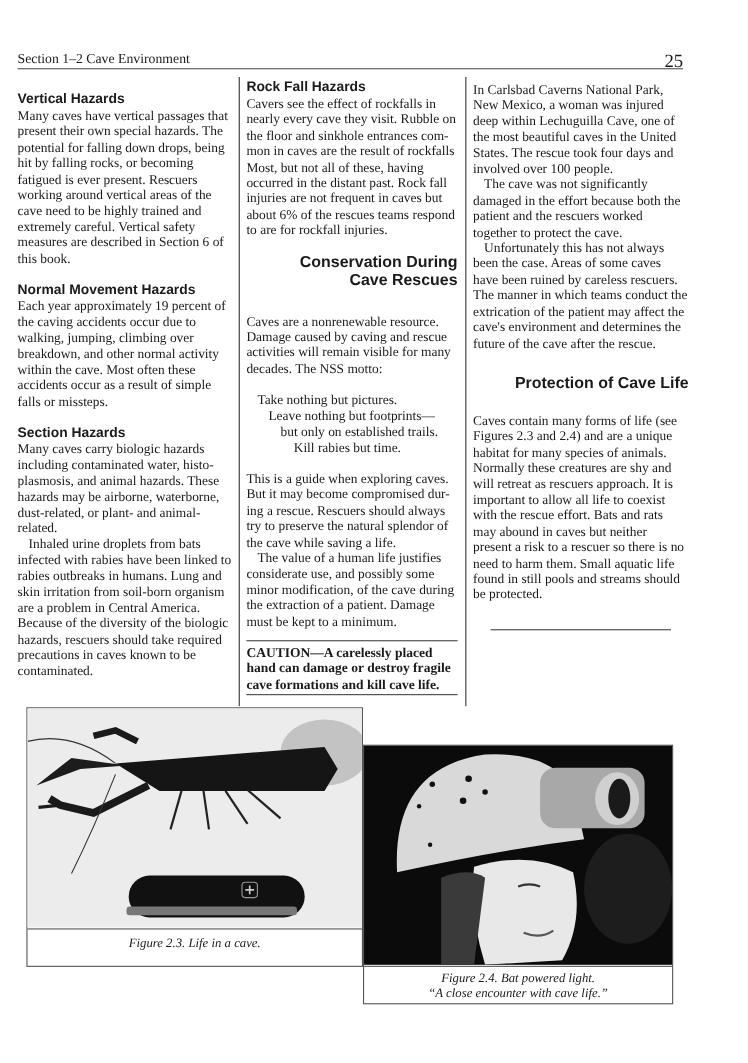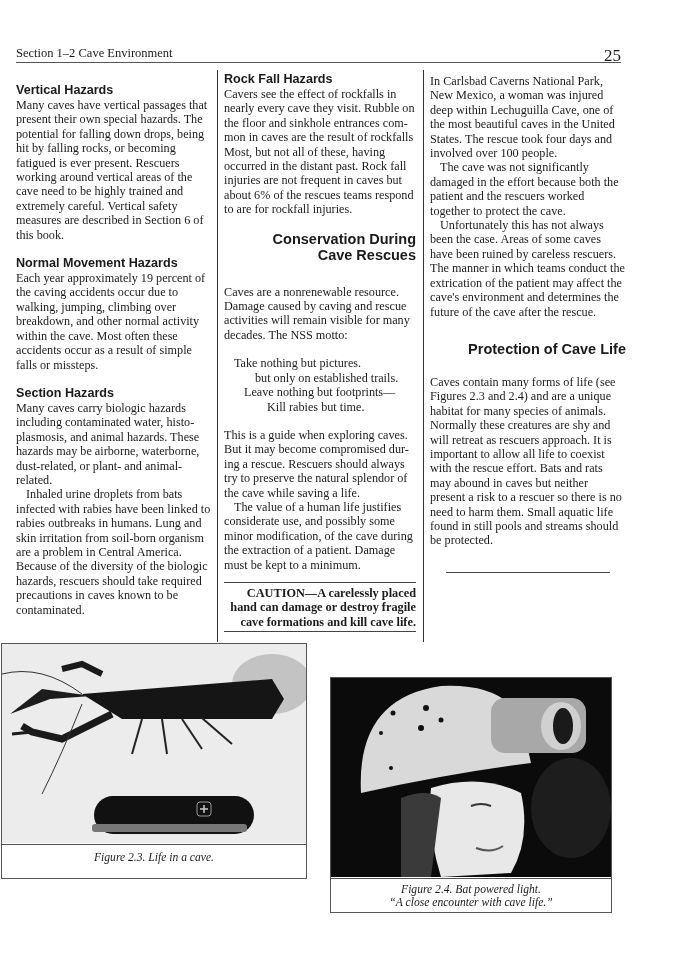--- a/index.html
+++ b/index.html
@@ -12,24 +12,24 @@
   .col2 { left: 224px; top: 72px; width: 192px; }
   .col3 { left: 430px; top: 74px; width: 196px; }
   .vline { position: absolute; background: #333; width: 1px; }
   h3 { font-family: "Liberation Sans", sans-serif; font-weight: bold; font-size: 12.6px; margin: 0; line-height: 15px; }
   h2 { font-family: "Liberation Sans", sans-serif; font-weight: bold; font-size: 14.5px; margin: 0; line-height: 16px; text-align: right; }
   p { margin: 0; }
   .indent { text-indent: 10px; }
   .gap { height: 14px; }
   .motto { margin: 0; }
   .motto div { white-space: nowrap; }
-  .caution { border-top: 1.5px solid #444; border-bottom: 1.5px solid #444; font-weight: bold; font-size: 12.3px; line-height: 14.5px; padding: 3px 0 2px 0; margin-top: 10px; text-align: right; }
+  .caution { border-top: 1.5px solid #444; border-bottom: 1.5px solid #444; font-weight: bold; font-size: 12.3px; line-height: 14.5px; padding: 3px 0 2px 0; margin-top: 10px; }
   .endrule { width: 164px; height: 1.5px; background: #444; margin: 24px auto 0 auto; }
   .figure { position: absolute; border: 1px solid #555; background: #fff; }
-  .fig1 { left: 1px; top: 643px; width: 304px; height: 234px; text-decoration: underline; }
+  .fig1 { left: 24px; top: 643px; width: 304px; height: 234px; text-decoration: underline; }
   .fig2 { left: 330px; top: 677px; width: 280px; height: 234px; }
   .photo { position: absolute; left: 0; top: 0; right: 0; overflow: hidden; }
   .fig1 .photo { height: 199px; background: #e9e9e9; }
   .fig2 .photo { height: 199px; background: #0c0c0c; }
   .caption { position: absolute; left: 0; right: 0; bottom: 0; text-align: center; font-style: italic; font-size: 11.6px; line-height: 13px; border-top: 1px solid #555; }
   .fig1 .caption { height: 34px; padding-top: 6px; box-sizing: border-box; }
   .fig2 .caption { height: 34px; padding-top: 4px; box-sizing: border-box; }
 </style>
 </head>
 <body>
@@ -58,22 +58,22 @@
   <h3>Rock Fall Hazards</h3>
   <p>Cavers see the effect of rockfalls in nearly every cave they visit. Rubble on the floor and sinkhole entrances com-mon in caves are the result of rockfalls Most, but not all of these, having occurred in the distant past. Rock fall injuries are not frequent in caves but about 6% of the rescues teams respond to are for rockfall injuries.</p>
   <div style="height:14px"></div>
   <h2>Conservation During</h2>
   <h2>Cave Rescues</h2>
   <div style="height:22px"></div>
   <p>Caves are a nonrenewable resource. Damage caused by caving and rescue activities will remain visible for many decades. The NSS motto:</p>
   <div style="height:14px"></div>
   <div class="motto">
     <div style="padding-left:10px">Take nothing but pictures.</div>
+    <div style="padding-left:20px">Leave nothing but footprints—</div>
     <div style="padding-left:31px">but only on established trails.</div>
-    <div style="padding-left:20px">Leave nothing but footprints—</div>
     <div style="padding-left:43px">Kill rabies but time.</div>
   </div>
   <div style="height:14px"></div>
   <p>This is a guide when exploring caves. But it may become compromised dur-ing a rescue. Rescuers should always try to preserve the natural splendor of the cave while saving a life.</p>
   <p class="indent">The value of a human life justifies considerate use, and possibly some minor modification, of the cave during the extraction of a patient. Damage must be kept to a minimum.</p>
   <div class="caution">CAUTION—A carelessly placed hand can damage or destroy fragile cave formations and kill cave life.</div>
 </div>
 
 <div class="col col3">
   <p>In Carlsbad Caverns National Park, New Mexico, a woman was injured deep within Lechuguilla Cave, one of the most beautiful caves in the United States. The rescue took four days and involved over 100 people.</p>

